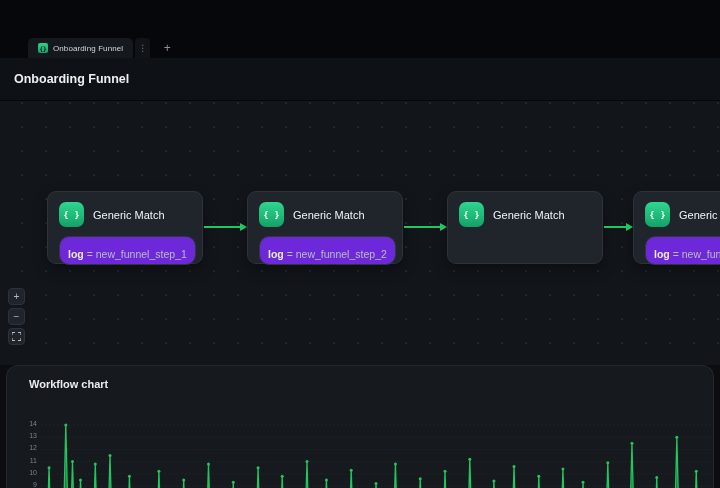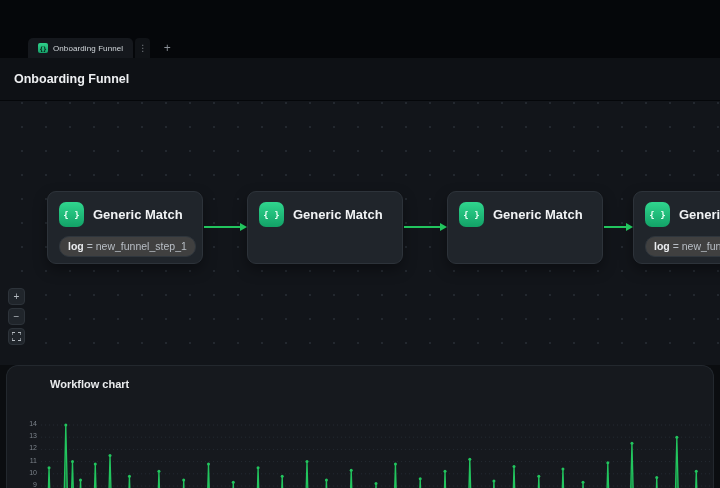--- a/index.html
+++ b/index.html
@@ -34,41 +34,41 @@
     background-size:24px 24px; background-position:10px 14px; }
 
   .node { position:absolute; top:90px; width:156px; height:73px; background:#20252b;
     border:1px solid #2d333a; border-radius:9px; padding:10px 11px;
     box-shadow:0 6px 14px rgba(0,0,0,.35); cursor:pointer; }
   .node-head { display:flex; align-items:center; gap:9px; }
   .node-icon { width:25px; height:25px; border-radius:7px; flex:0 0 auto;
     background:linear-gradient(180deg,#30d68e,#12a267); display:flex; align-items:center;
     justify-content:center; color:#eafff4; font-weight:bold; font-size:9px;
     font-family:"DejaVu Sans Mono",monospace; }
-  .node-title { font-size:13px; font-weight:700; color:#f1f3f5; white-space:nowrap; }
-  .node-pill { margin-top:9px; background:#404040; border:1px solid #2f363d; border-radius:10px;
-    padding:3px 8px 4px; font-size:10.5px; color:#b8bec5; white-space:nowrap;
+  .node-title { font-size:11px; font-weight:400; color:#f1f3f5; white-space:nowrap; }
+  .node-pill { margin-top:9px; background:#6d28d9; border:1px solid #2f363d; border-radius:10px;
+    padding:11px 8px 4px; font-size:10.5px; color:#b8bec5; white-space:nowrap;
     display:inline-block; }
   .node-pill .pk { color:#e9ebee; font-weight:bold; }
 
   .edge { position:absolute; top:125px; height:2px; background:#22c55e; }
   .edge::after { content:""; position:absolute; right:-6px; top:-3px; width:0; height:0;
     border-left:7px solid #22c55e; border-top:4px solid transparent;
     border-bottom:4px solid transparent; }
 
   .zoomctl { position:absolute; left:8px; top:187px; display:flex; flex-direction:column; gap:3px; }
   .zbtn { width:17px; height:17px; background:#20252b; border:1px solid #2d333a; border-radius:4px;
     color:#b4bac0; font-size:10px; display:flex; align-items:center; justify-content:center;
     cursor:pointer; line-height:1; }
 
   
   .panel { position:absolute; left:6px; top:365px; width:708px; height:300px; background:#16191e;
     border:1px solid #23282e; border-bottom:none; border-radius:12px 12px 0 0; }
   .panel-title { position:absolute; left:22px; top:12px; font-size:11px; font-weight:bold;
-    color:#e9ebed;margin-left:21px; }
+    color:#e9ebed; }
   #wf-chart { position:absolute; left:34px; top:55px; display:block; }
   .ytick { position:absolute; left:12px; width:18px; text-align:right; font-size:7px;
     color:#7b828a; }
 </style>
 </head>
 <body>
 
 <div class="topbar">
   <div class="tabs">
     <div class="tab">
@@ -99,20 +99,25 @@
       <span class="pk">log</span>
       <span class="po">=</span>
       <span class="pv">new_funnel_step_1</span>
     </div>
   </div>
 
   <div class="node" style="left:247px">
     <div class="node-head">
       <div class="node-icon">{ }</div>
       <div class="node-title">Generic Match</div>
+    </div>
+    <div class="node-pill">
+      <span class="pk">log</span>
+      <span class="po">=</span>
+      <span class="pv">new_funnel_step_2</span>
     </div>
   </div>
 
   <div class="node" style="left:447px">
     <div class="node-head">
       <div class="node-icon">{ }</div>
       <div class="node-title">Generic Match</div>
     </div>
   </div>
 

